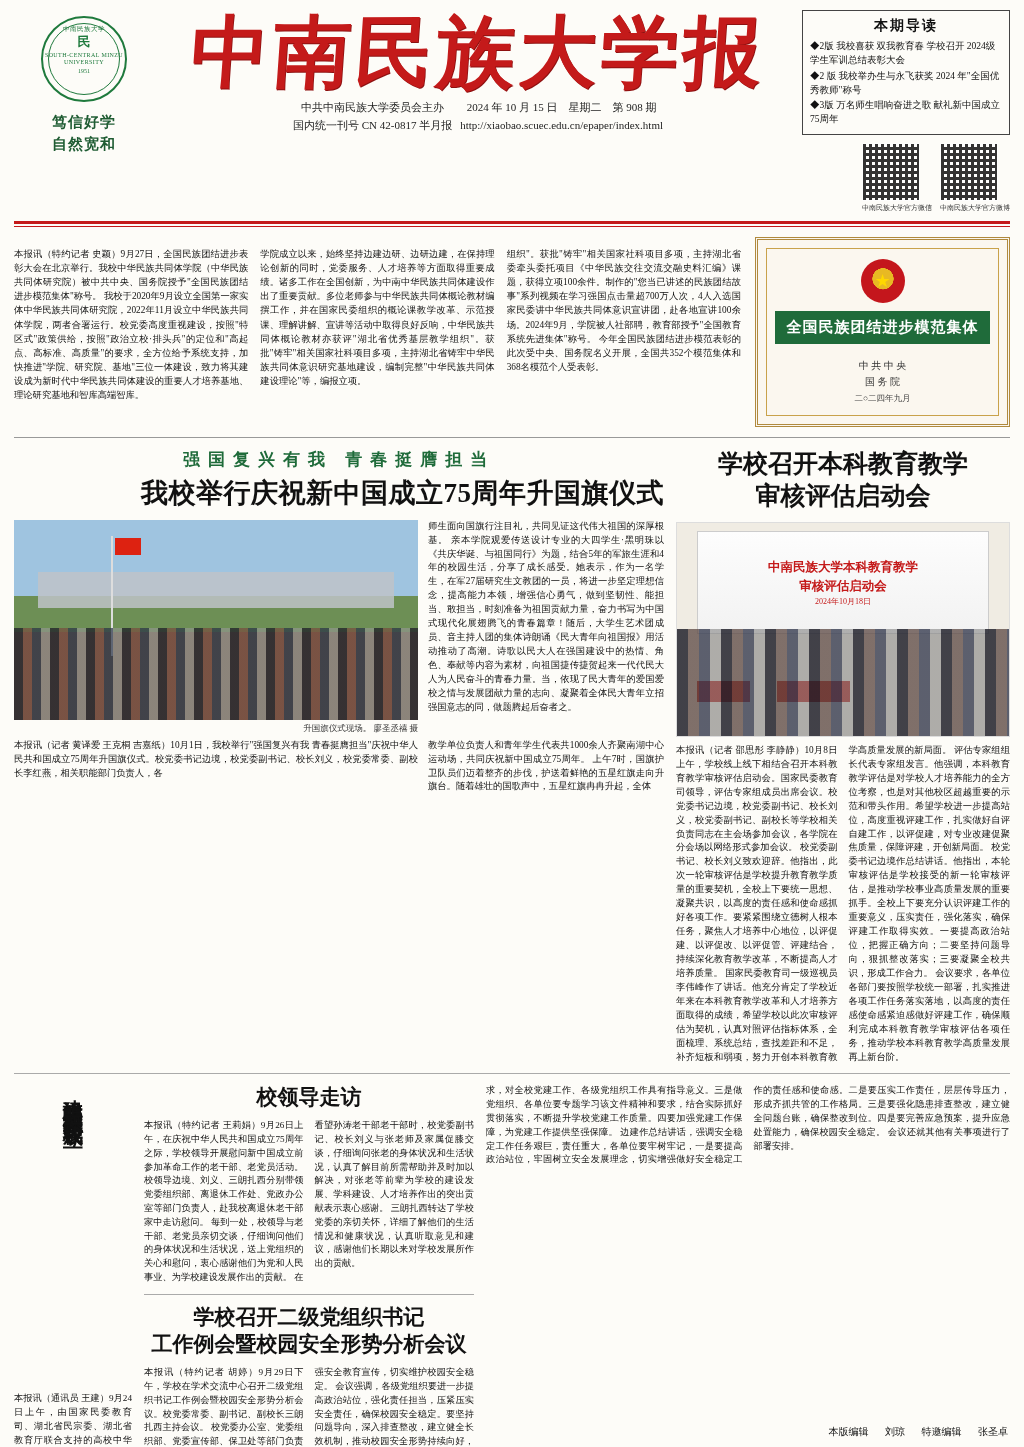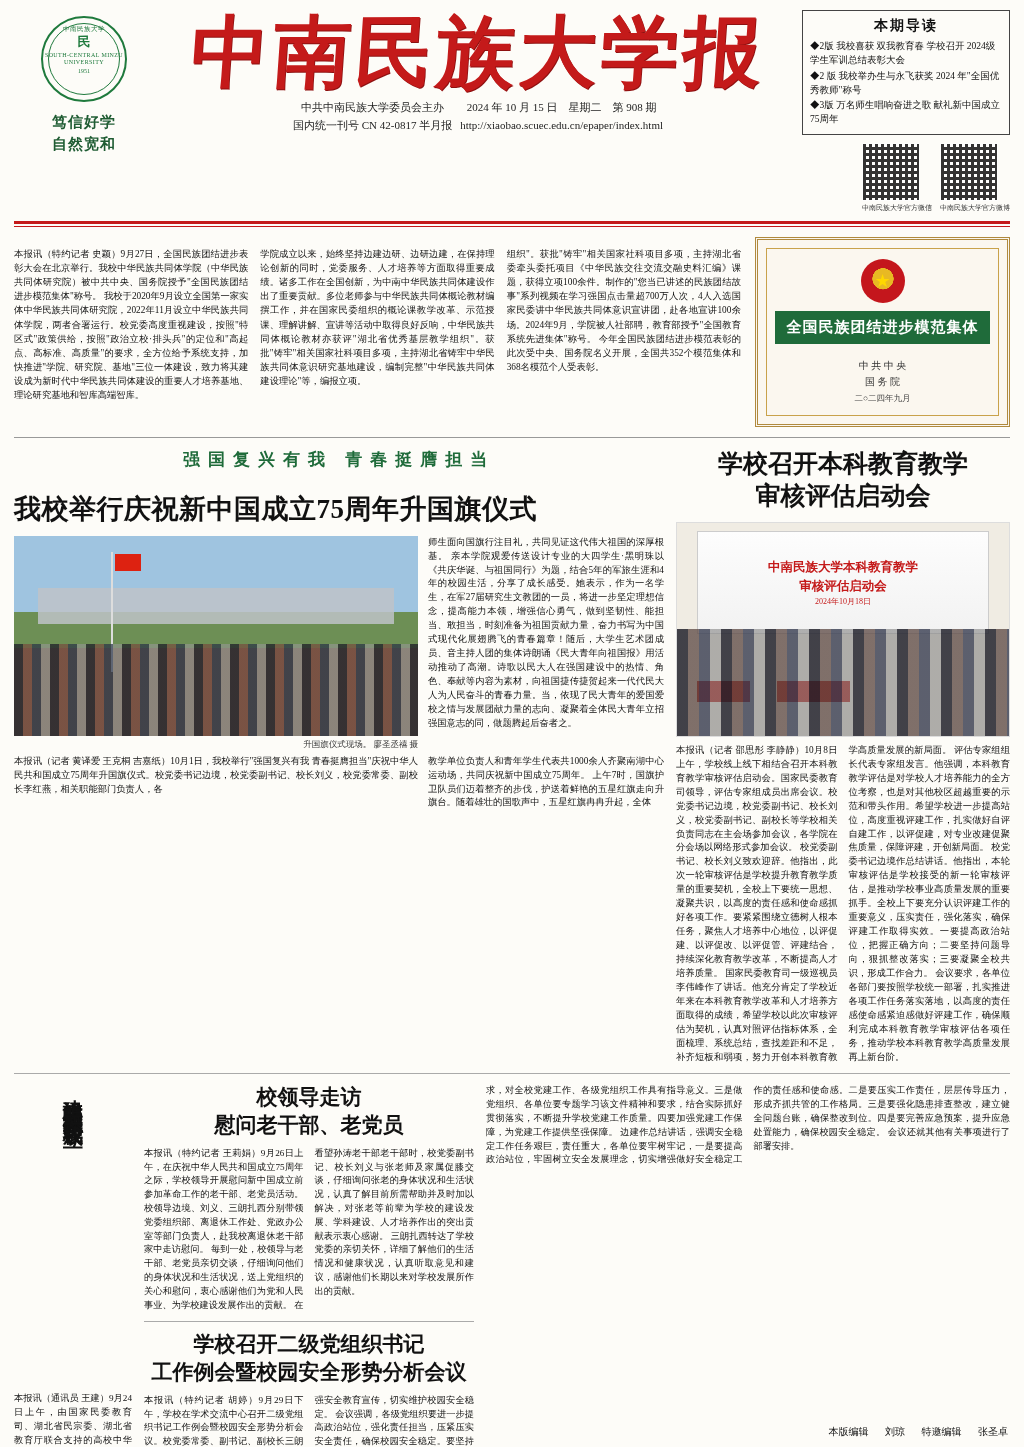--- a/index.html
+++ b/index.html
@@ -82,22 +82,22 @@
   .emblem:after { content:"★"; position:absolute; inset:0; color:#ffd700; font-size:18px; line-height:44px; }
   .cert-band { background:#1f6b3a; color:#fff; font-size:15px; font-weight:bold; padding:7px 4px; letter-spacing:1px; margin:6px 0 14px; }
   .cert-org { font-size:10px; line-height:1.6; color:#333; }
   .cert-date { font-size:8.5px; color:#444; margin-top:3px; }
 
   .hr-sep { height:1px; background:#999; margin:10px 0; }
 
   
   .mid { display:flex; gap:12px; }
   .mid-left { width:650px; }
-  .kicker { text-align:center; color:#1f6b3a; font-weight:bold; font-size:17px; letter-spacing:8px; margin-bottom:22px; }
-  .mid-headline { font-size:27px; font-weight:bold; text-align:left; line-height:1.25; letter-spacing:.5px; }
+  .kicker { text-align:center; color:#1f6b3a; font-weight:bold; font-size:17px; letter-spacing:8px; margin-bottom:6px; }
+  .mid-headline { font-size:27px; font-weight:bold; text-align:right; line-height:1.25; letter-spacing:.5px; }
   .photo-row { display:flex; gap:10px; margin-top:9px; }
   .photo {
     width:404px; height:200px;
     background:linear-gradient(#9fc4e0 0 38%, #6d8f55 38% 56%, #7c6a52 56% 100%);
     position:relative; overflow:hidden;
   }
   .photo .bld { position:absolute; top:26%; left:6%; width:88%; height:18%; background:rgba(190,195,200,.85); }
   .photo .crowd { position:absolute; bottom:0; left:0; right:0; height:46%;
     background:
       repeating-linear-gradient(90deg, rgba(30,30,40,.75) 0 9px, rgba(120,70,60,.65) 9px 18px, rgba(40,50,70,.7) 18px 27px, rgba(150,150,150,.6) 27px 36px);
@@ -313,21 +313,20 @@
 成立大会后，联盟首批成员单位举行了集体备课活动。与会专家围绕概论课程集体备课、教学资源共享机制、教师队伍建设、学生实践教学等方面进行了深入研讨。
 
 主旨报告环节由我校中华民族共同体学院院长李从杰主持。大连民族大学教授等，副校长从正和、中南民族大学教授李军、四川大学教授等，就深入推进概论课程建设、加强教师队伍建设、创新教学方法等作了专题报告。
 
 据悉，中南片区中华民族共同体概论课程建设联盟暨虚拟教研室的成立，将为中南地区高校搭建交流互鉴平台，推动概论课程教学质量整体提升。</div>
     </div>
 
     <div class="lower-mid">
       <div class="sub-headline">
         <div>校领导走访</div>
-        <div>慰问老干部、老党员</div>
       </div>
       <div class="sub-body two-col">本报讯（特约记者 王莉娟）9月26日上午，在庆祝中华人民共和国成立75周年之际，学校领导开展慰问新中国成立前参加革命工作的老干部、老党员活动。校领导边境、刘义、三朗扎西分别带领党委组织部、离退休工作处、党政办公室等部门负责人，赴我校离退休老干部家中走访慰问。
 
 每到一处，校领导与老干部、老党员亲切交谈，仔细询问他们的身体状况和生活状况，送上党组织的关心和慰问，衷心感谢他们为党和人民事业、为学校建设发展作出的贡献。
 
 在看望孙涛老干部老干部时，校党委副书记、校长刘义与张老师及家属促膝交谈，仔细询问张老的身体状况和生活状况，认真了解目前所需帮助并及时加以解决，对张老等前辈为学校的建设发展、学科建设、人才培养作出的突出贡献表示衷心感谢。
 
 三朗扎西转达了学校党委的亲切关怀，详细了解他们的生活情况和健康状况，认真听取意见和建议，感谢他们长期以来对学校发展所作出的贡献。</div>
 
       <div class="hr-sep2"></div>

